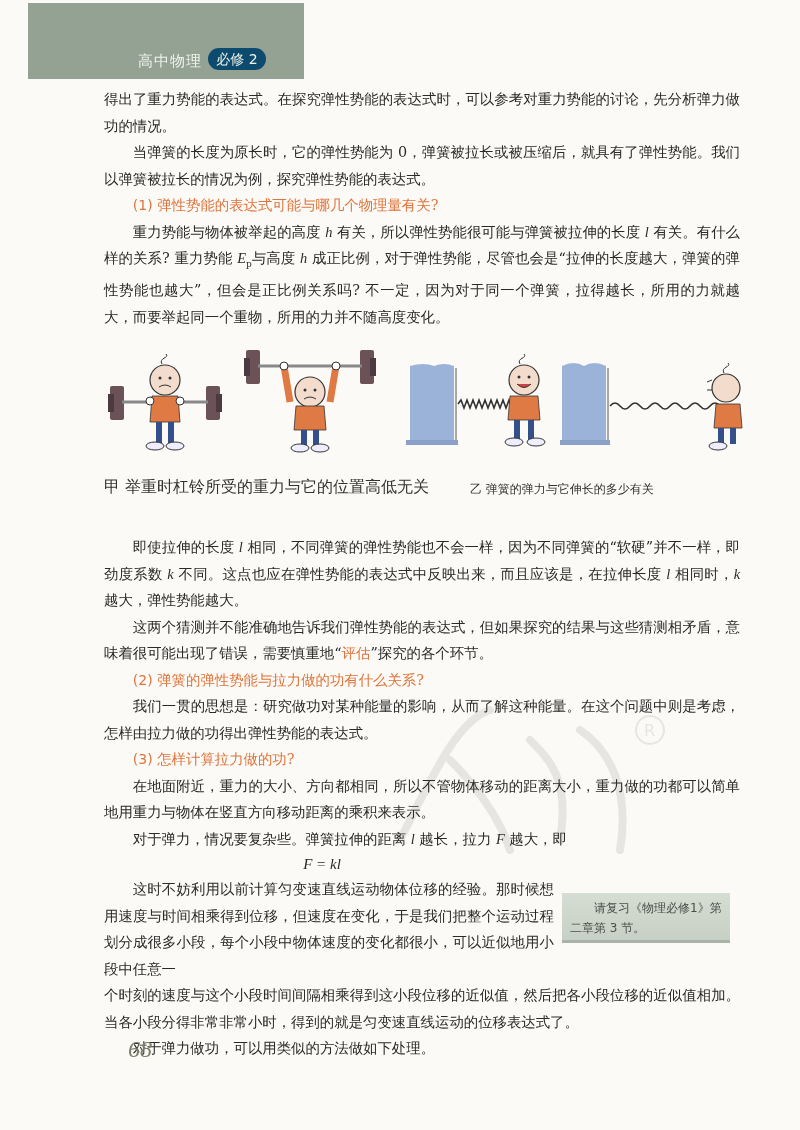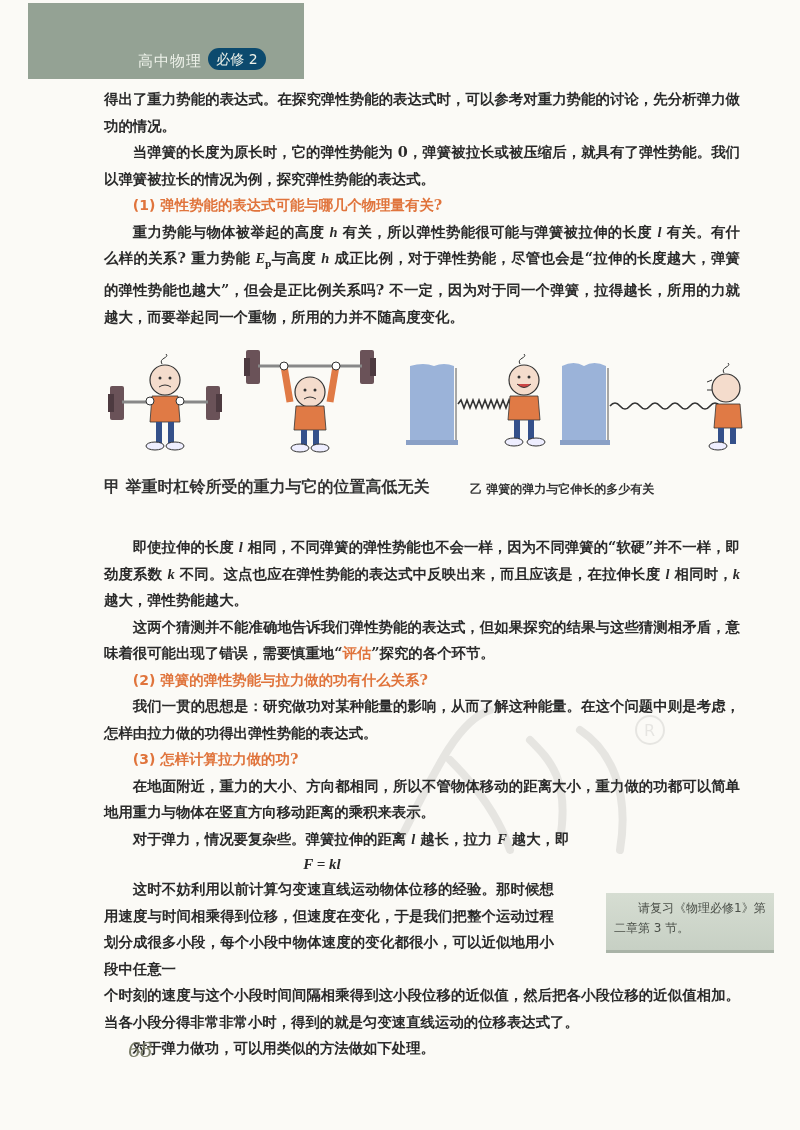--- a/index.html
+++ b/index.html
@@ -20,21 +20,21 @@
     font-family: Liberation Serif, serif;
   }
   .header-pill {
     position: absolute; left: 208px; top: 48px; width: 58px; height: 22px;
     border-radius: 11px; background: #0c4a6e;
     color: #eef2ea; font-size: 14px; text-align: center; line-height: 22px;
     font-family: "DejaVu Sans", sans-serif;
   }
   .content {
     position: absolute; left: 104px; top: 86px; width: 636px;
-    font-size: 14.4px; line-height: 26.5px; font-weight: bold;
+    font-size: 14.4px; line-height: 26.5px;
   }
   .content p { margin: 0; text-align: justify; }
   .indent { text-indent: 2em; }
   .q-head {
     color: #e0743c; font-size: 14.4px; margin: 0; padding-left: 2em;
     line-height: 26.5px;
   }
   .q-head .q-num { font-family: "DejaVu Sans", sans-serif; font-size: 14px; }
   .hl { color: #e0743c; }
   i.v { font-style: italic; font-family: "Liberation Serif", serif; }
@@ -50,26 +50,26 @@
     position: absolute; left: 0; top: 130px; font-size: 16px; color: #333;
   }
   .fig-caption-right {
     position: absolute; left: 366px; top: 132px; font-size: 12px; color: #333;
   }
   .fig-title {
     position: absolute; left: 84px; top: 161px; font-size: 11.5px; color: #333;
     font-family: "DejaVu Serif", serif;
   }
   .sidenote {
-    position: absolute; left: 562px; top: 893px; width: 168px; height: 60px;
+    position: absolute; left: 562px; top: 893px; width: 168px; height: 50px;
     background: linear-gradient(180deg, #d6ddd2 0%, #c7d0c4 100%);
     border-bottom: 3px solid #a9b3a7;
     font-family: "DejaVu Sans", sans-serif;
     font-size: 12px; color: #4a4f48; line-height: 20px;
-    padding: 5px 6px 0 8px; box-sizing: border-box; margin-left: 44px;
+    padding: 5px 6px 0 8px; box-sizing: border-box;
   }
   .sidenote span { display: block; }
   .page-number {
     position: absolute; left: 128px; top: 1036px;
     font-family: Liberation Serif, serif; font-style: italic;
     font-size: 24px; color: #7c7f6a;
   }
   .watermark {
     position: absolute; left: 380px; top: 700px; width: 300px; height: 160px;
     opacity: 0.12; pointer-events: none;

